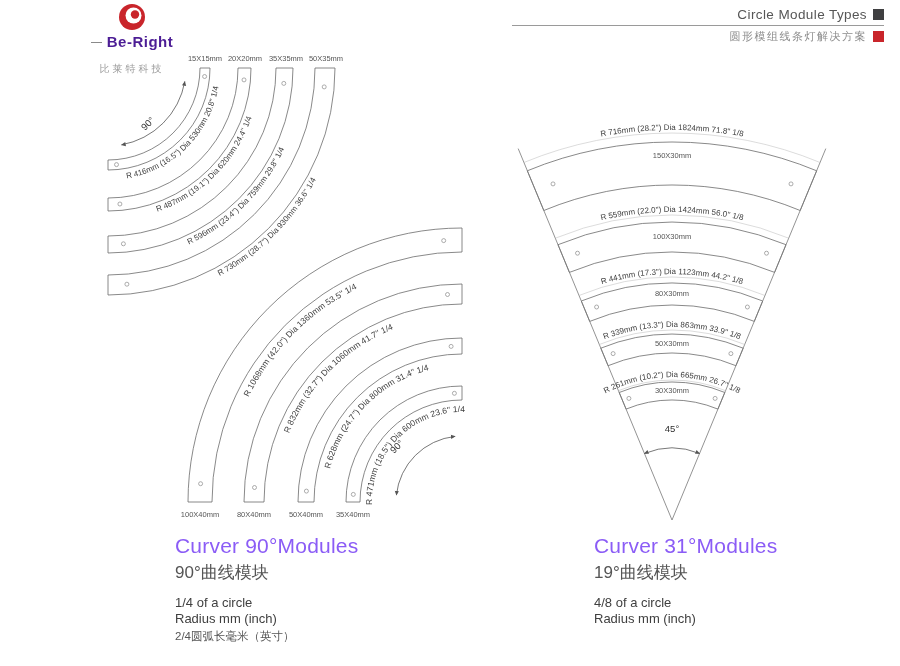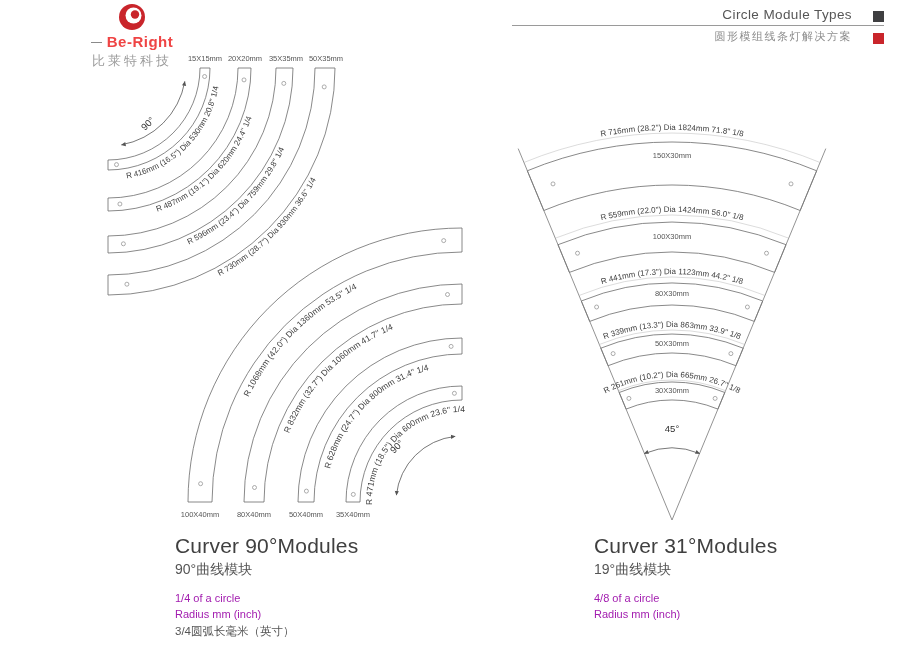--- a/index.html
+++ b/index.html
@@ -2,50 +2,50 @@
 <html><head>
 <meta charset="utf-8">
 <style>
   * { margin:0; padding:0; box-sizing:border-box; }
   html,body { width:900px; height:666px; background:#fff; overflow:hidden;
               font-family:"Liberation Sans", sans-serif; }
   .page { position:absolute; inset:0; width:900px; height:666px; background:#fff; }
 
   
   .header { position:absolute; top:7px; right:16px; width:372px; }
-  .hrow { display:flex; align-items:flex-end; justify-content:flex-end; gap:21px; }
+  .hrow { display:flex; align-items:center; justify-content:flex-end; gap:6px; }
   .header-title { font-size:13.5px; color:#565656; letter-spacing:.4px; }
   .sq { width:11px; height:11px; display:inline-block; flex:0 0 auto; }
   .sq-dark { background:#3f3f41; }
   .sq-red  { background:#c9252b; }
   .header-rule { border-top:1px solid #9a9a9a; margin:3px 0 3px; }
   .header-sub { font-size:11px; color:#8c8c8c; letter-spacing:1.5px; }
 
   
   .logo { position:absolute; left:84px; top:2px; width:96px; text-align:center; }
   .logo-mark { display:block; margin:0 auto; }
   .logo-text-row { margin-top:-1px; white-space:nowrap; }
   .logo-dash { display:inline-block; width:11px; border-top:1.5px solid #8a8a8a;
                vertical-align:4px; margin-right:5px; }
-  .logo-name { font-size:15px; font-weight:700; color:#ef4444; letter-spacing:.5px;text-align:center; }
-  .logo-cn { font-size:13px; color:#9b9b9b; letter-spacing:3px; margin-top:1px; }
+  .logo-name { font-size:15px; font-weight:700; color:#4c1d95; letter-spacing:.5px;text-align:center; }
+  .logo-cn { font-size:10px; color:#9b9b9b; letter-spacing:3px; margin-top:11px; }
 
   
   svg.diagram { position:absolute; left:0; top:0; }
   text { font-family:"Liberation Sans", sans-serif; }
   .r-label    { font-size:8px;   fill:#3e3e3e; }
   .r-label-lb { font-size:8.5px; fill:#3e3e3e; }
   .size-label { font-size:7.5px; fill:#565656; }
   .angle-label{ font-size:9.5px; fill:#2f2f2f; }
 
   
   .caption { position:absolute; }
-  .cap-title { font-size:21px; color:#404040; letter-spacing:.2px; }
-  .cap-cn    { font-size:14px; color:#555; margin:3px 0 11px; }
-  .cap-line  { font-size:11px; color:#a21caf; line-height:16px; }
+  .cap-title { font-size:21px; color:#8b5cf6; letter-spacing:.2px; }
+  .cap-cn    { font-size:17px; color:#555; margin:3px 0 11px; }
+  .cap-line  { font-size:13px; color:#404040; line-height:16px; }
   .cap-cn2   { font-size:11.5px; color:#555; margin-top:2px; }
 </style>
 </head>
 <body>
 
 <div class="page">
 
   <div class="logo">
     <svg class="logo-mark" width="32" height="32" viewBox="0 0 32 32">
       <circle cx="16" cy="15" r="13" fill="#c9252b"></circle>
@@ -181,21 +181,21 @@
 
       <text class="angle-label" text-anchor="middle" x="672" y="432">45°</text>
     </g>
   </svg>
 
   <div class="caption" style="left:175px; top:534px;">
     <div class="cap-title">Curver 90°Modules</div>
     <div class="cap-cn">90°曲线模块</div>
     <div class="cap-line">1/4 of a circle</div>
     <div class="cap-line">Radius mm (inch)</div>
-    <div class="cap-cn2">3/4圆弧长毫米（英寸）</div>
+    <div class="cap-cn2">2/4圆弧长毫米（英寸）</div>
   </div>
 
   <div class="caption" style="left:594px; top:534px;">
     <div class="cap-title">Curver 31°Modules</div>
     <div class="cap-cn">19°曲线模块</div>
     <div class="cap-line">4/8 of a circle</div>
     <div class="cap-line">Radius mm (inch)</div>
   </div>
 
 </div>

